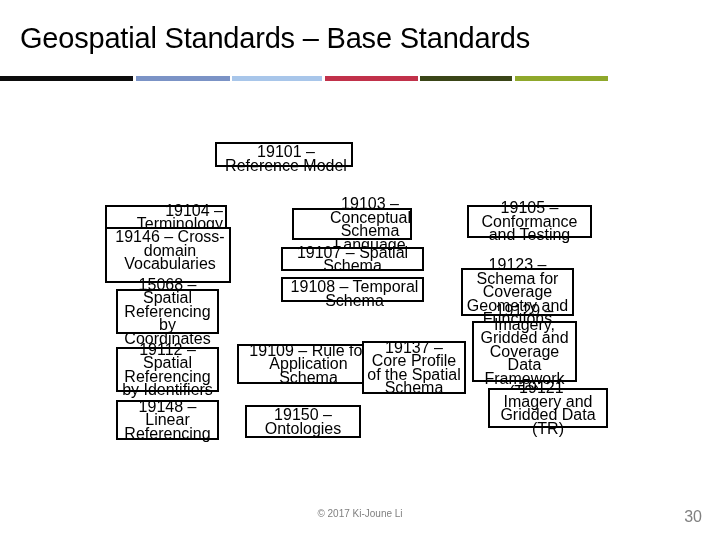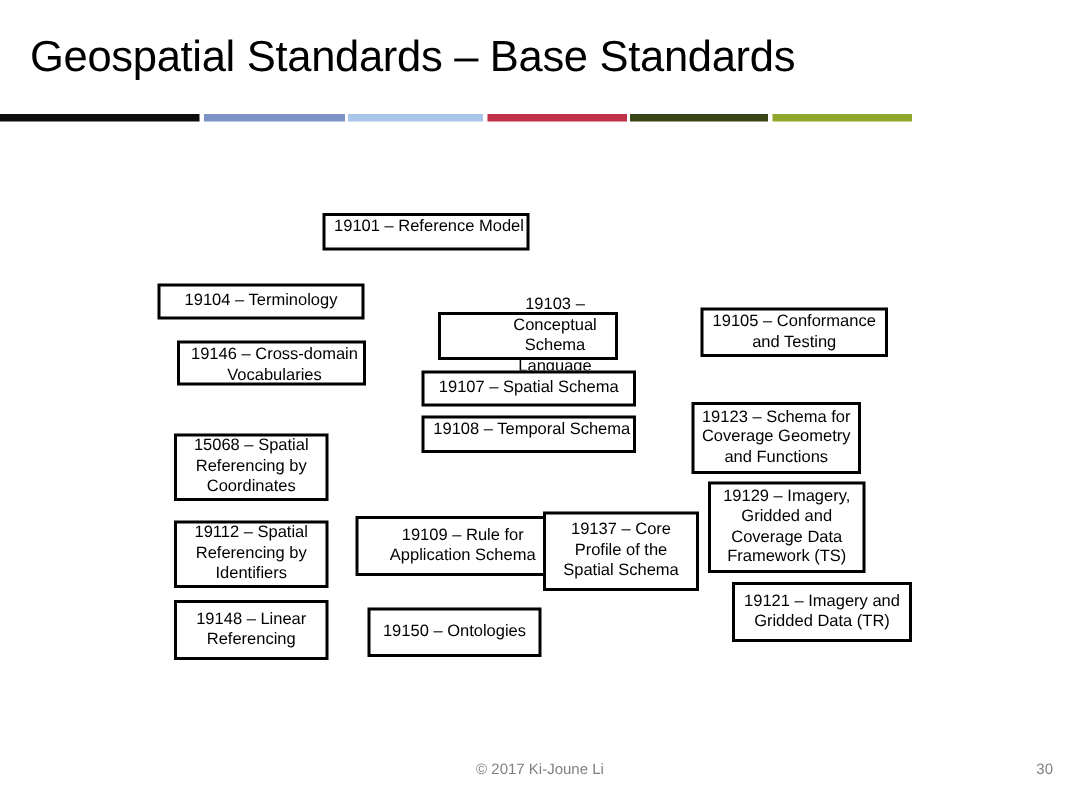--- a/index.html
+++ b/index.html
@@ -52,21 +52,21 @@
     top: 0;
     width: 720px;
     height: 470px;
   }
   .node {
     position: absolute;
     box-sizing: border-box;
     border: 2px solid #000000;
     background: #ffffff;
     color: #000000;
-    font-size: 11px;
+    font-size: 16px;
     line-height: 13.5px;
     text-align: center;
     display: flex;
     align-items: center;
     justify-content: center;
     overflow: visible;
   }
   .node > span {
     display: block;
     width: 100%;
@@ -86,21 +86,21 @@
     top: 508px;
     width: 720px;
     text-align: center;
     font-size: 10px;
     color: #808080;
   }
   #footer-pagenum {
     position: absolute;
     right: 18px;
     top: 508px;
-    font-size: 10px;
+    font-size: 16px;
     color: #808080;
     text-align: center;
   }
 </style>
 </head>
 <body>
 
 <div id="slide">
 
   <div id="slide-title">Geospatial Standards – Base Standards</div>
@@ -111,24 +111,24 @@
       <div class="seg" style="left: 232px; width: 90px; background: rgb(168, 198, 234);"></div>
       <div class="seg" style="left: 325px; width: 93px; background: rgb(193, 49, 74);"></div>
       <div class="seg" style="left: 420px; width: 92px; background: rgb(58, 69, 23);"></div>
       <div class="seg" style="left: 515px; width: 93px; background: rgb(143, 168, 43);"></div>
     </div>
 
   <div id="diagram">
       <div class="node clip" style="left: 215px; top: 142px; width: 138px; height: 25px;">
         <span>19101 – Reference Model</span>
       </div>
-      <div class="node" style="left: 105px; top: 189px; width: 138px; height: 24px;">
+      <div class="node" style="left: 105px; top: 205px; width: 122px; height: 24px; text-align: right;">
         <span>19104 – Terminology</span>
       </div>
-      <div class="node clip" style="left: 118px; top: 227px; width: 126px; height: 30px; text-align: center;">
+      <div class="node clip" style="left: 105px; top: 227px; width: 126px; height: 56px; text-align: center;">
         <span>19146 – Cross-domain Vocabularies</span>
       </div>
       <div class="node" style="left: 116px; top: 289px; width: 103px; height: 45px;">
         <span>15068 – Spatial Referencing by Coordinates</span>
       </div>
       <div class="node" style="left: 116px; top: 347px; width: 103px; height: 45px;">
         <span>19112 – Spatial Referencing by Identifiers</span>
       </div>
       <div class="node" style="left: 116px; top: 400px; width: 103px; height: 40px;">
         <span>19148 – Linear Referencing</span>

